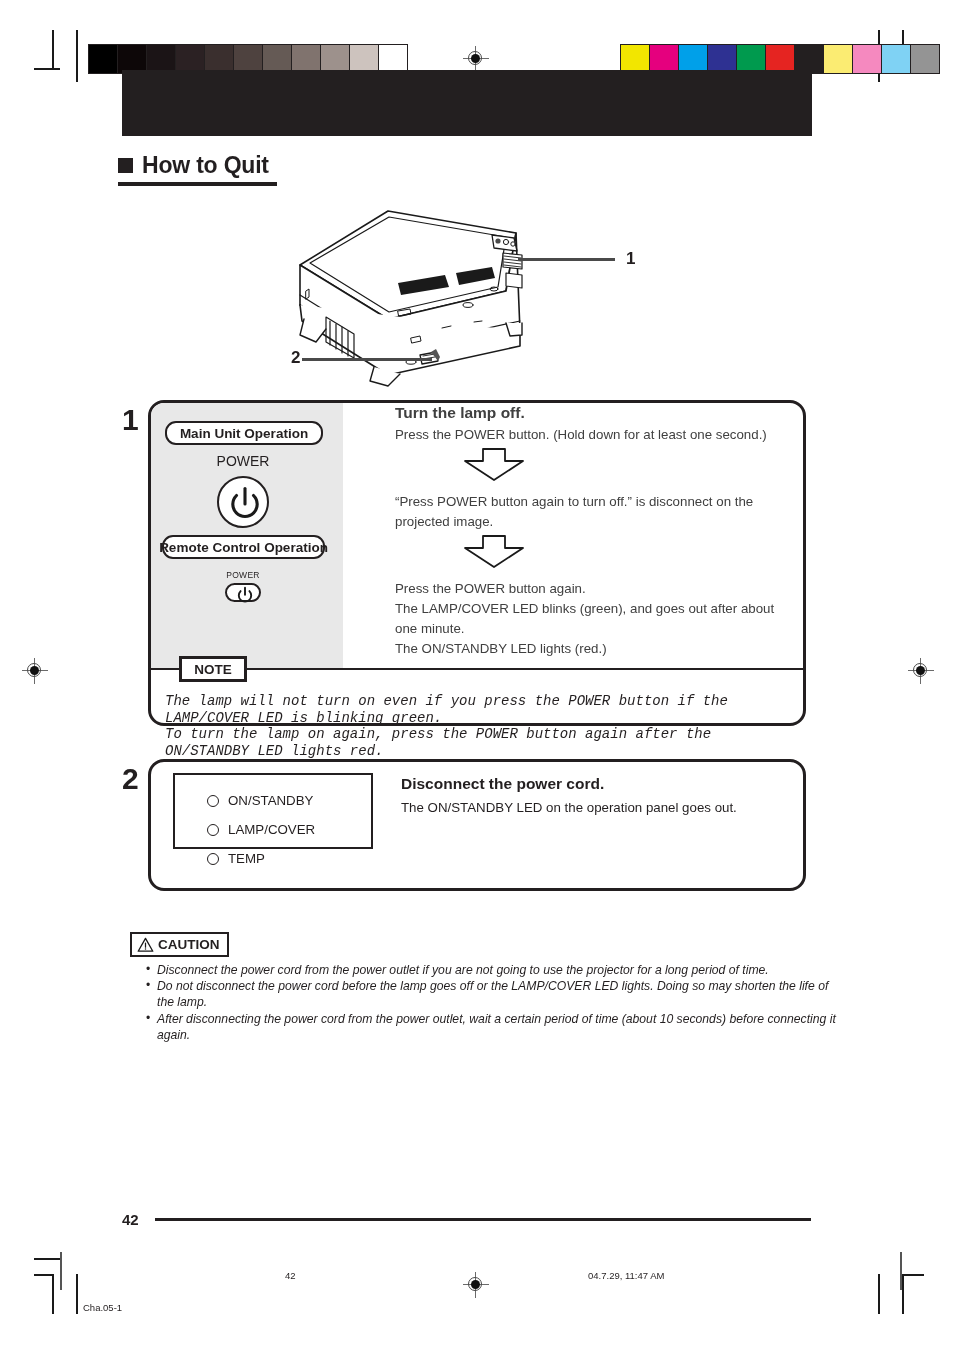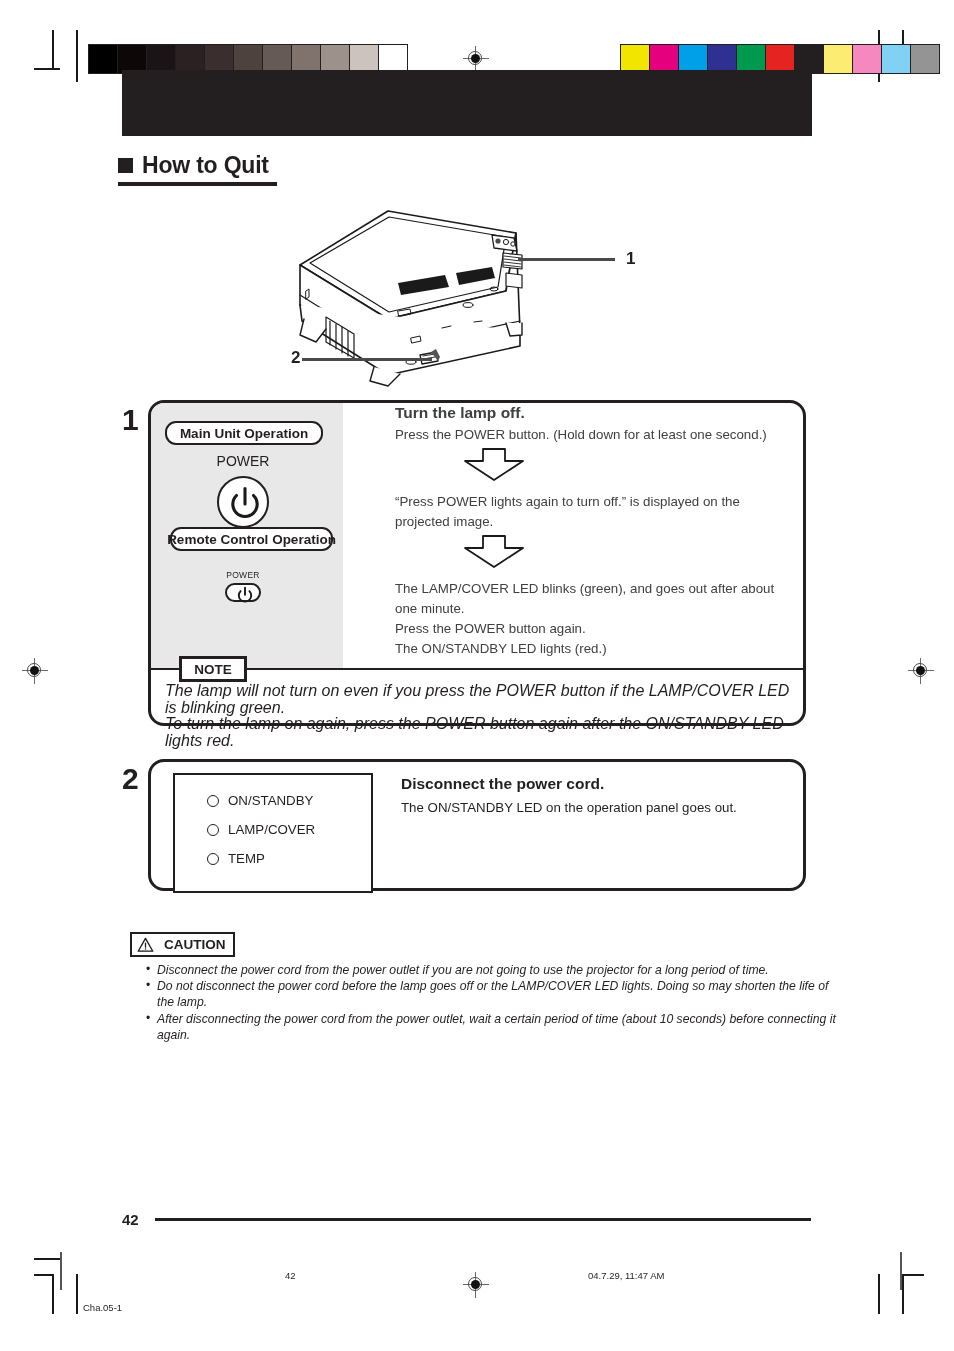--- a/index.html
+++ b/index.html
@@ -144,21 +144,21 @@
     font-weight: bold;
     font-size: 13.5px;
     color: #231f20;
     display: flex;
     align-items: center;
     justify-content: center;
     box-sizing: border-box;
     white-space: nowrap;
   }
   #pill-main { left: 14px; top: 18px; width: 158px; height: 24px; }
-  #pill-remote { left: 11px; top: 124px; width: 163px; height: 24px; margin-left: 8px; }
+  #pill-remote { left: 11px; top: 132px; width: 163px; height: 24px; }
 
   .lbl-power-big {
     position: absolute;
     left: 0; top: 50px; width: 184px;
     text-align: center;
     font-size: 14px;
     color: #231f20;
   }
   .btn-big {
     position: absolute;
@@ -217,34 +217,35 @@
     left: 28px; top: 253px;
     width: 68px; height: 26px;
     border: 3px solid #231f20;
     background: #ffffff;
     box-sizing: border-box;
     display: flex; align-items: center; justify-content: center;
     font-size: 13.5px; font-weight: bold; color: #231f20;
   }
   .note-body {
     position: absolute;
-    left: 14px; top: 280px;
+    left: 14px; top: 290px;
     width: 630px;
     font-style: italic;
-    font-size: 16px;
+    font-size: 14px;
     line-height: 16.5px;
     color: #231f20;
+    font-family: Liberation Mono, monospace;
   }
 
   
   #step2-box { left: 148px; top: 759px; width: 658px; height: 132px; }
   .led-panel {
     position: absolute;
     left: 22px; top: 11px;
-    width: 200px; height: 120px;
+    width: 200px; height: 76px;
     border: 2.2px solid #231f20;
     background: #ffffff;
     box-sizing: border-box;
     padding: 18px 0 0 32px;
   }
   .led-row {
     display: flex;
     align-items: center;
     gap: 9px;
     margin-bottom: 14px;
@@ -269,21 +270,21 @@
   .step2-text .step-title { margin-bottom: 4px; }
 
   
   .caution-tab {
     position: absolute;
     left: 130px; top: 932px;
     height: 25px;
     border: 2.6px solid #231f20;
     background: #ffffff;
     box-sizing: border-box;
-    display: flex; align-items: center; gap: 10px;
+    display: flex; align-items: center; gap: 4px;
     padding: 0 7px 0 5px;
     font-size: 13.5px; font-weight: bold; color: #231f20;
   }
   .caution-list {
     position: absolute;
     left: 146px; top: 962px;
     width: 690px;
     font-style: italic;
     font-size: 12.2px;
     line-height: 16.2px;
@@ -506,30 +507,30 @@
   <div class="step1-text">
     <div class="step-title">Turn the lamp off.</div>
     <div>Press the POWER button. (Hold down for at least one second.)</div>
 
     <div class="down-arrow">
       <svg width="66" height="34" viewBox="0 0 66 34">
         <path d="M22 1 L44 1 L44 13 L62 13 L33 32 L4 13 L22 13 Z" fill="#ffffff" stroke="#1a1a1a" stroke-width="1.8" stroke-linejoin="round"></path>
       </svg>
     </div>
 
-    <div>“Press POWER lights again to turn off.” is displayed on the projected image.</div>
+    <div>“Press POWER button again to turn off.” is disconnect on the projected image.</div>
 
     <div class="down-arrow">
       <svg width="66" height="34" viewBox="0 0 66 34">
         <path d="M22 1 L44 1 L44 13 L62 13 L33 32 L4 13 L22 13 Z" fill="#ffffff" stroke="#1a1a1a" stroke-width="1.8" stroke-linejoin="round"></path>
       </svg>
     </div>
 
+    <div>Press the POWER button again.</div>
     <div>The LAMP/COVER LED blinks (green), and goes out after about one minute.</div>
-    <div>Press the POWER button again.</div>
     <div>The ON/STANDBY LED lights (red.)</div>
   </div>
 
   <div class="note-rule"></div>
   <div class="note-tab">NOTE</div>
   <div class="note-body">
     <div>The lamp will not turn on even if you press the POWER button if the LAMP/COVER LED is blinking green.</div>
     <div>To turn the lamp on again, press the POWER button again after the ON/STANDBY LED lights red.</div>
   </div>
 </div>

